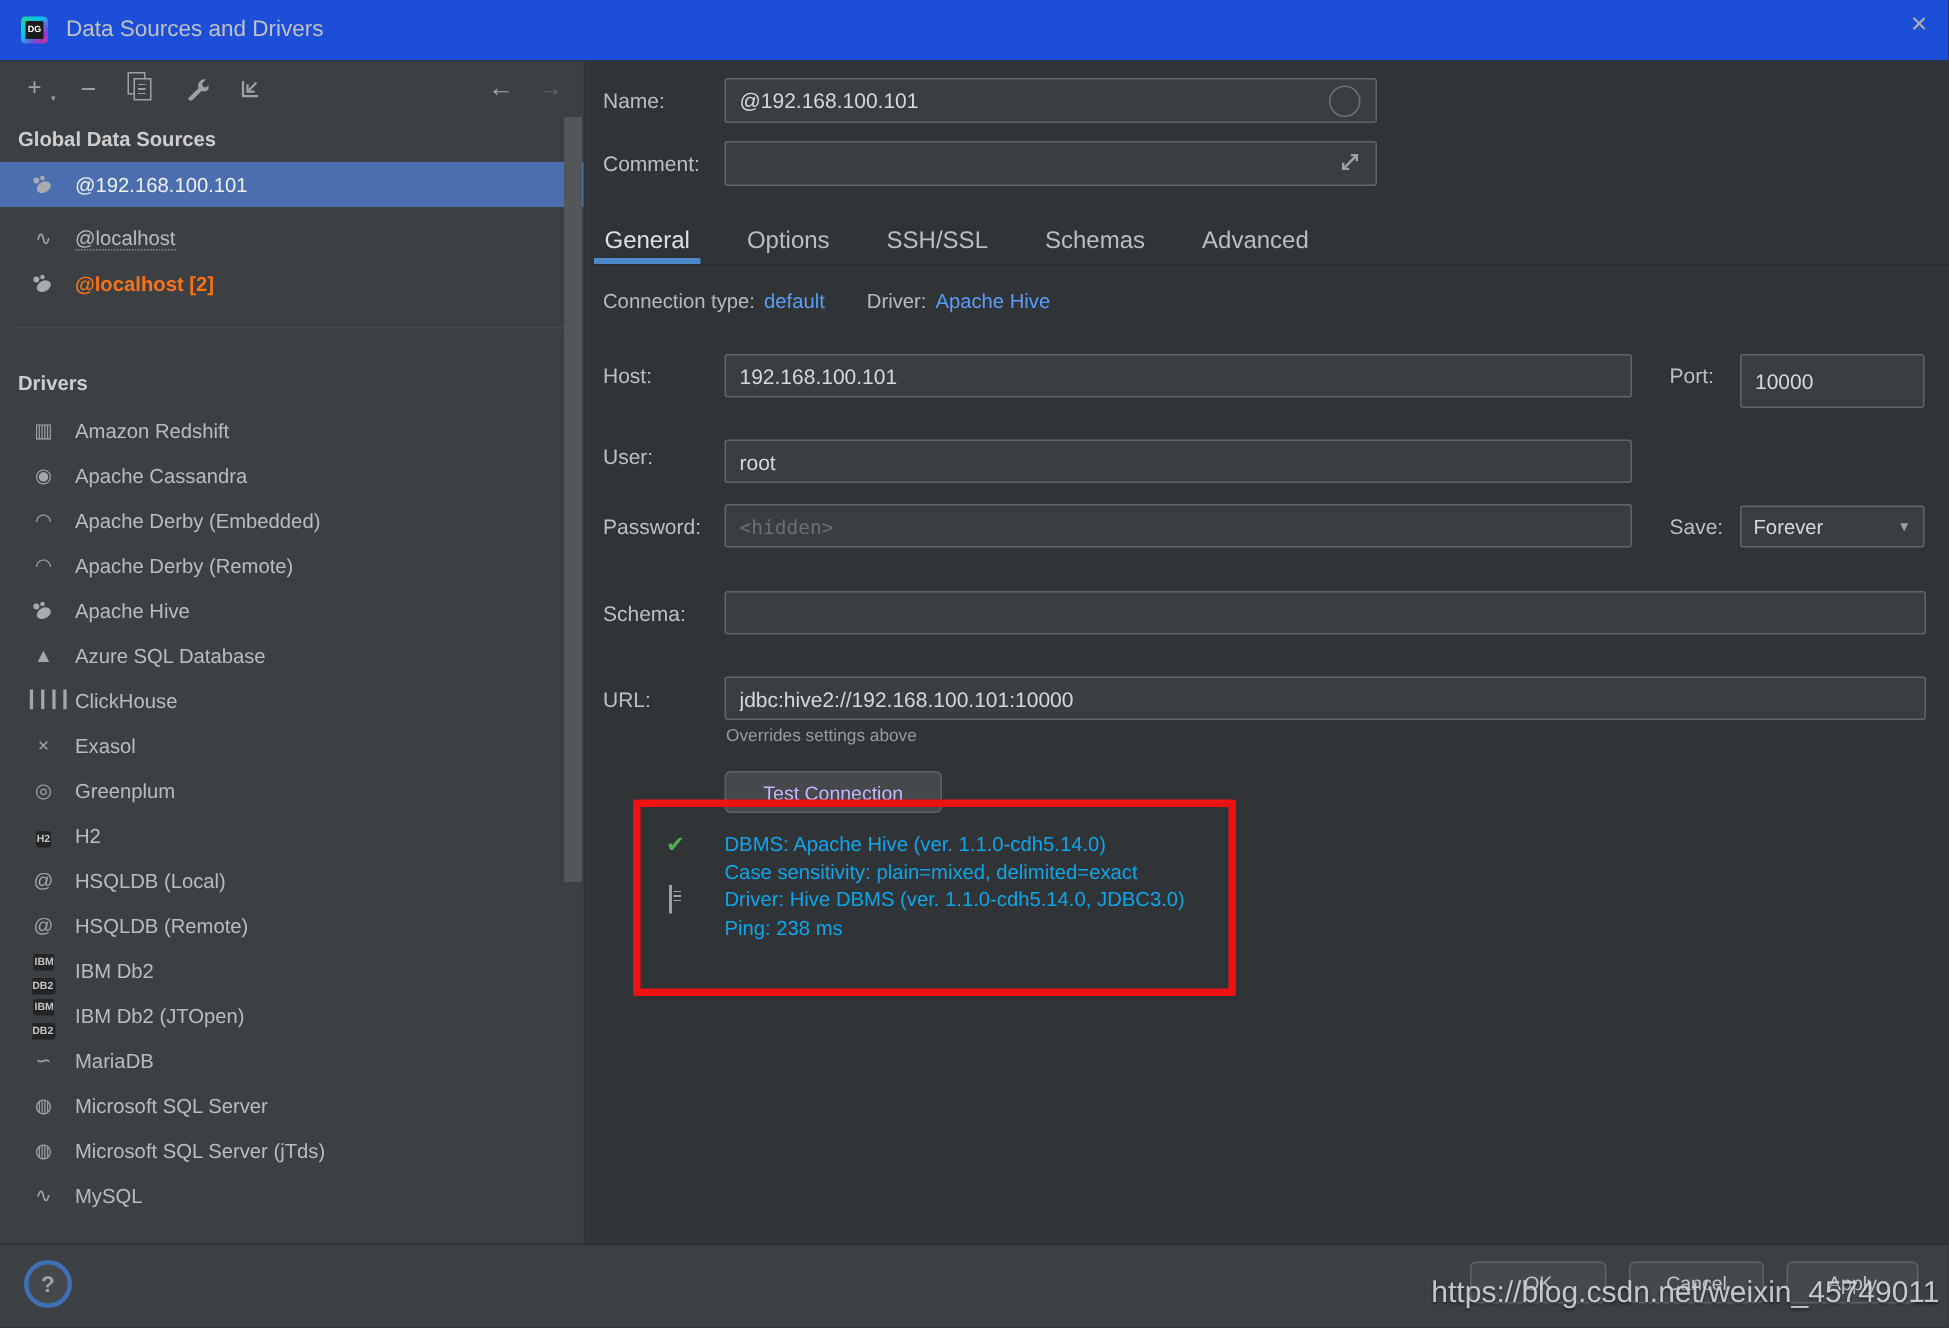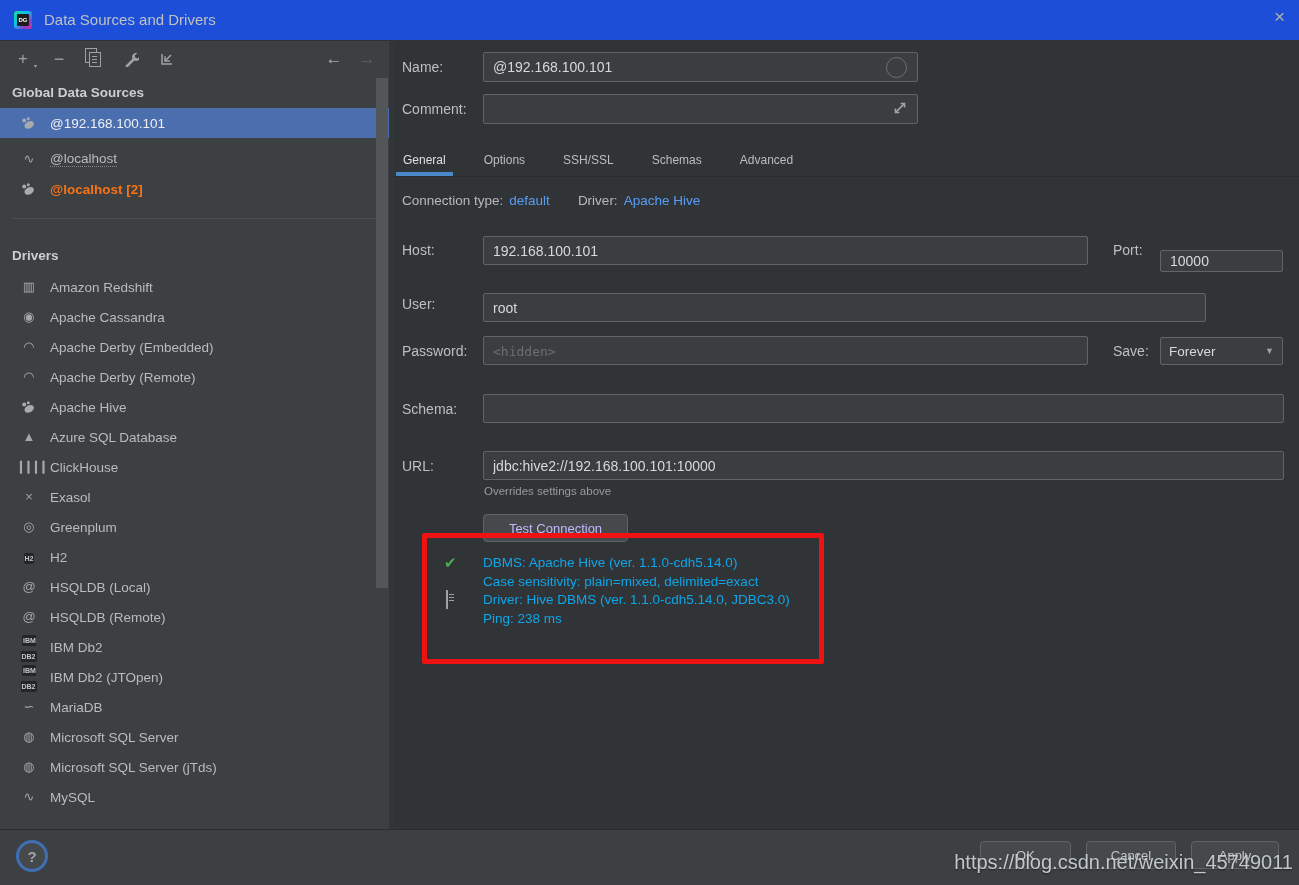--- a/index.html
+++ b/index.html
@@ -51,21 +51,21 @@
   
   #right-panel{position:absolute;left:394px;top:40px;right:0;bottom:55px;background:#313437;}
   .f-label{position:absolute;font-size:14px;color:#bdbfc1;height:16px;line-height:16px;}
   .f-input{position:absolute;box-sizing:border-box;background:#3a3e41;border:1px solid #61656a;border-radius:2px;
     color:#d6d9dc;font-size:14px;padding:0 9px;outline:none;font-family:"Liberation Sans",sans-serif;}
   .f-input::placeholder{color:#6b6f72;font-family:"DejaVu Sans Mono",monospace;font-size:13px;}
   #name-spinner{position:absolute;left:492px;top:17px;width:19px;height:19px;border:1px solid #6e7174;border-radius:50%;}
   #comment-expand{position:absolute;left:498px;top:60px;width:16px;height:16px;}
   
   #tabs{position:absolute;left:2px;top:107px;height:29px;display:flex;gap:24px;}
-  .tab{position:relative;padding:0 7px;line-height:27px;font-size:12px;color:#bbbdbf;cursor:default;}
+  .tab{position:relative;padding:0 7px;line-height:27px;font-size:16px;color:#bbbdbf;cursor:default;}
   .tab.active{color:#dde0e2;}
   .tab.active::after{content:"";position:absolute;left:0;right:0;bottom:0;height:4px;background:#4a88c7;}
   #tabs-divider{position:absolute;left:0;right:0;top:136px;height:1px;background:#2a2c2e;}
   
   #conn-row{position:absolute;left:8px;top:153px;font-size:13.5px;color:#b7b9bb;}
   .link{color:#589df6;cursor:default;}
   #conn-row .gap{display:inline-block;width:28px;}
   #conn-row .sp{display:inline-block;width:6px;}
   
   #url-note{position:absolute;left:90px;top:445px;font-size:11.5px;color:#989b9e;}
@@ -284,24 +284,24 @@
     </div>
   <div id="tabs-divider"></div>
 
   <div id="conn-row">
     <span>Connection type:</span><span class="sp"></span><span class="link">default</span><span class="gap"></span><span>Driver:</span><span class="sp"></span><span class="link">Apache Hive</span>
   </div>
 
   <div class="f-label" style="left:8px;top:202px;">Host:</div>
   <input class="f-input" style="left: 89px; top: 196px; width: 605px; height: 29px;" value="192.168.100.101">
   <div class="f-label" style="left:719px;top:202px;">Port:</div>
-  <input class="f-input" style="left: 766px; top: 210px; width: 123px; height: 22px;" value="10000">
+  <input class="f-input" style="left: 766px; top: 196px; width: 123px; height: 36px;" value="10000">
 
   <div class="f-label" style="left:8px;top:256px;text-align:right;">User:</div>
-  <input class="f-input" style="left: 89px; top: 253px; width: 723px; height: 29px;" value="root">
+  <input class="f-input" style="left: 89px; top: 253px; width: 605px; height: 29px;" value="root">
 
   <div class="f-label" style="left:8px;top:303px;">Password:</div>
   <input class="f-input" style="left: 89px; top: 296px; width: 605px; height: 29px;" placeholder="&lt;hidden&gt;">
   <div class="f-label" style="left:719px;top:303px;">Save:</div>
   <div id="save-select">
     <span>Forever</span>
     <span class="arrow">▼</span>
   </div>
 
   <div class="f-label" style="left:8px;top:361px;">Schema:</div>

